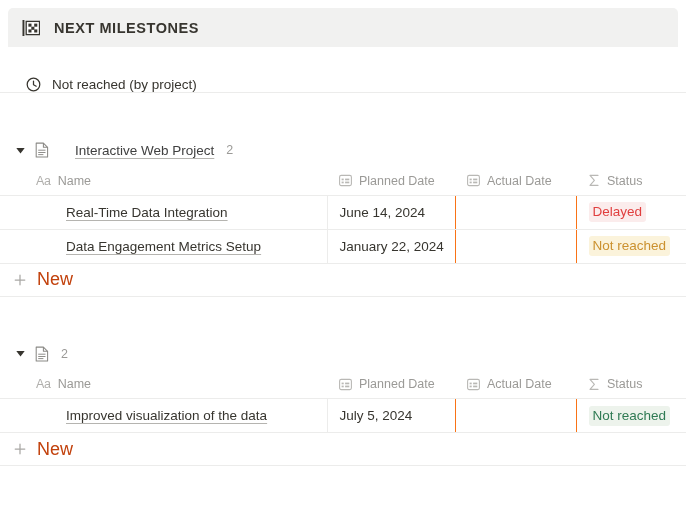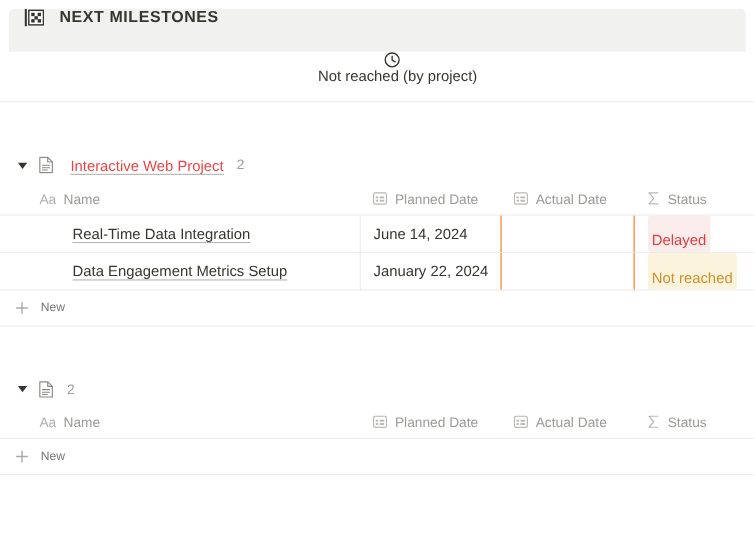--- a/index.html
+++ b/index.html
@@ -11,39 +11,38 @@
     overflow: hidden;
   }
 
   
   .panel-header {
     margin: 8px 8px 0 8px;
     height: 39px;
     background: #f1f1f0;
     border-radius: 5px 5px 0 0;
     display: flex;
-    align-items: flex-start;
+    align-items: center;
     padding: 0 0 0 14px;
   }
   .panel-header .flag-icon { flex: 0 0 auto; display: flex; align-items: center; }
   .panel-header .title {
     margin-left: 14px;
     font-size: 14.5px;
     font-weight: 600;
     letter-spacing: 0.55px;
     color: #37352f;
   }
 
   
   .groupby-bar {
     height: 45px;
     display: flex;
-    align-items: center;
+    align-items: flex-end;
     padding-left: 26px;
-    flex-direction: column;
   }
   .groupby-bar .clock-icon { display: flex; align-items: center; }
   .groupby-bar .label {
     margin-left: 11px;
     font-size: 13.5px;
     color: #37352f;
   }
   .hr-full { height: 1px; background: #ececeb; width: 100%; }
 
   
@@ -57,23 +56,23 @@
     padding-left: 13px;
   }
   .caret {
     width: 14px; height: 14px;
     display: flex; align-items: center; justify-content: center;
     cursor: pointer;
   }
   .caret svg { display: block; }
   .doc-icon { margin-left: 8px; display: flex; align-items: center; }
   .section-title {
-    margin-left: 15px;
+    margin-left: 26px;
     font-size: 13.5px;
-    color: #ef4444;
+    color: #404040;
     text-decoration: underline;
     text-decoration-color: #b5b4b0;
     text-underline-offset: 2.5px;
     cursor: pointer;
   }
   .section-count {
     margin-left: 12px;
     font-size: 12.5px;
     color: #9b9a97;
   }
@@ -94,21 +93,21 @@
     font-weight: 400;
     font-size: 12.5px;
     color: #9b9a97;
     text-align: left;
     vertical-align: middle;
     padding: 0;
     border-bottom: 1px solid #ececeb;
   }
   thead th .th-inner {
     display: flex;
-    align-items: flex-start;
+    align-items: center;
     gap: 7px;
     padding-left: 12px;
   }
   thead th.th-name .th-inner { padding-left: 36px; }
   .th-glyph { display: inline-flex; align-items: center; color: #b9b8b5; }
   .aa-glyph { font-size: 12.5px; color: #b0afac; letter-spacing: -0.3px; }
 
   tbody td {
     height: 34px;
     font-size: 13.5px;
@@ -130,21 +129,21 @@
   .name-link {
     text-decoration: underline;
     text-decoration-color: #b5b4b0;
     text-underline-offset: 2.5px;
     cursor: pointer;
     margin-left: 30px;
   }
 
   .badge {
     display: inline-block;
-    padding: 14px 4px 2px 4px;
+    padding: 1px 4px 2px 4px;
     border-radius: 3px;
     font-size: 13.5px;
     line-height: 17px;
     text-align: center;
   }
   .badge.red    { color: #e03e3e; background: #fbecec; }
   .badge.amber  { color: #cb912f; background: #fbf3db; }
   .badge.green  { color: #2f7a53; background: #edf3ec; }
 
   
@@ -156,22 +155,22 @@
     border-bottom: 1px solid #ececeb;
     cursor: pointer;
   }
   .new-row .plus {
     width: 14px; height: 14px;
     display: flex; align-items: center; justify-content: center;
     color: #a9a8a5;
   }
   .new-row .new-label {
     margin-left: 10px;
-    font-size: 11px;
-    color: #737373;
+    font-size: 18px;
+    color: #c2410c;
   }
 </style>
 </head>
 <body>
 
 <div class="panel-header">
   <span class="flag-icon">
     <svg width="18" height="16" viewBox="0 0 18 16">
       <rect x="0.5" y="0" width="1.9" height="16" fill="#37352f"></rect>
       <rect x="4.2" y="1.4" width="13.3" height="13.2" fill="#ffffff" stroke="#37352f" stroke-width="1.3"></rect>
@@ -365,20 +364,26 @@
               <svg width="12" height="13" viewBox="0 0 12 13">
                   <path d="M10 1.4 H2 L6.4 6.4 L2 11.4 H10" fill="none" stroke="#b9b8b5" stroke-width="1.1" stroke-linejoin="round" stroke-linecap="round"></path>
                 </svg>
             </span>
             <span>Status</span>
           </span>
         </th>
       </tr>
     </thead>
     <tbody>
+      <tr>
+        <td class="cell-name"><span class="name-link">Improved visualization of the data</span></td>
+        <td>July 5, 2024</td>
+        <td></td>
+        <td class="cell-status"><span class="badge green">Not reached</span></td>
+      </tr>
     </tbody>
   </table>
 
   <div class="new-row">
     <span class="plus">
       <svg width="12" height="12" viewBox="0 0 12 12">
           <path d="M6 1.2 V10.8 M1.2 6 H10.8" stroke="#a9a8a5" stroke-width="1.25" stroke-linecap="round"></path>
         </svg>
     </span>
     <span class="new-label">New</span>

